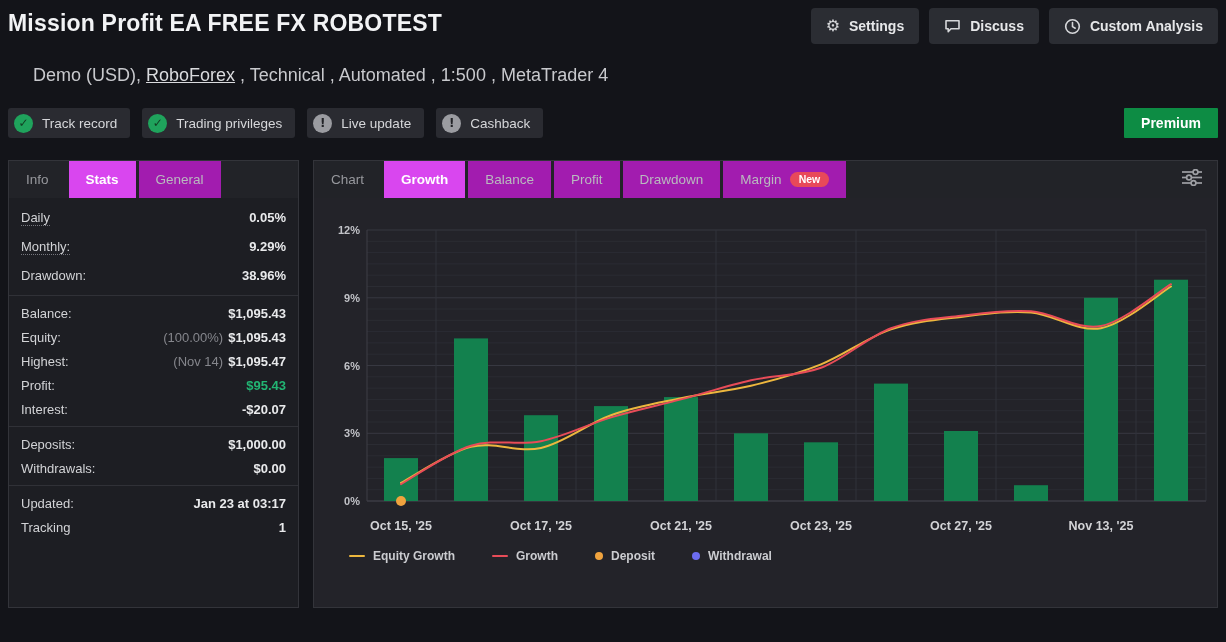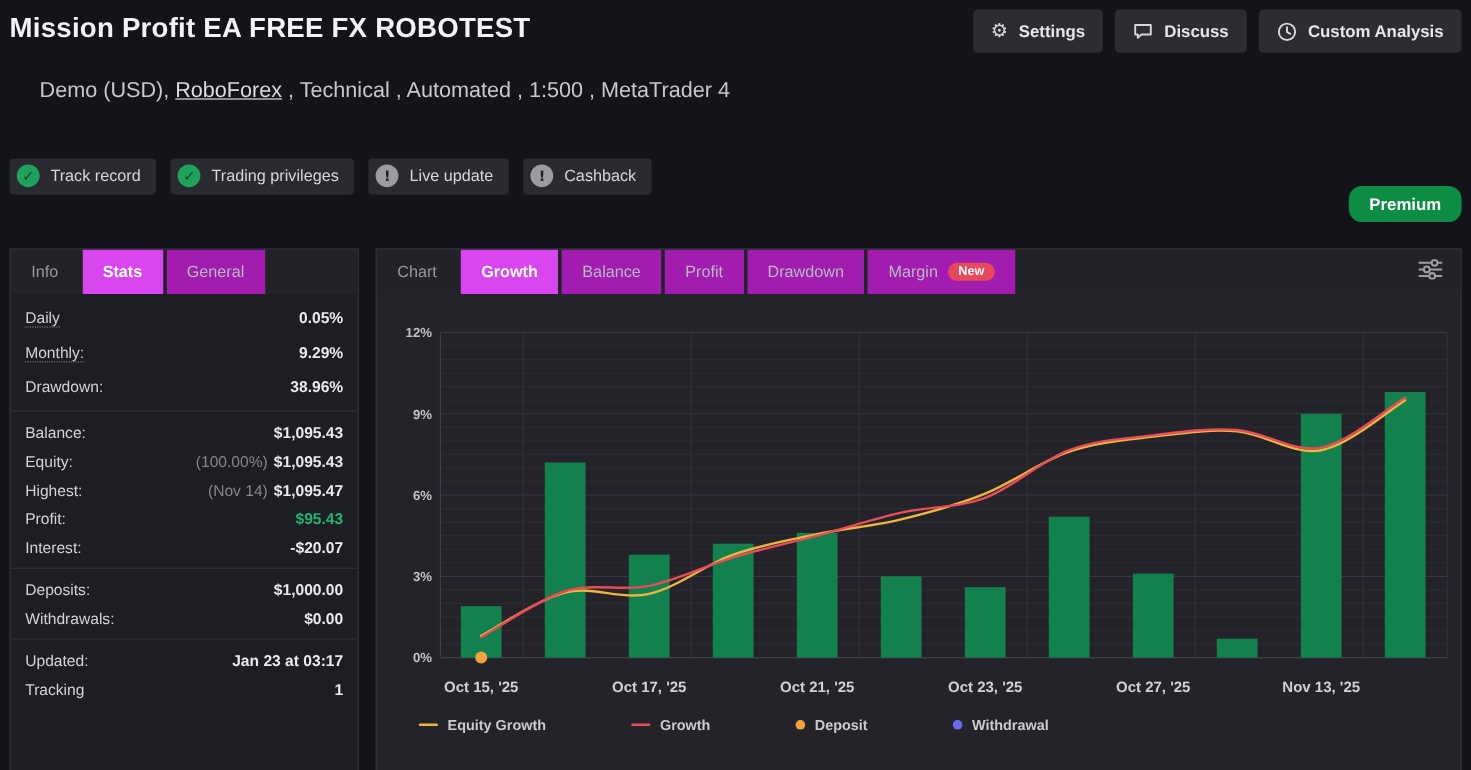--- a/index.html
+++ b/index.html
@@ -20,21 +20,21 @@
   .subtitle a { color:#dadbde; text-decoration:underline; cursor:pointer; }
 
   .badges { margin-top:22px; display:flex; gap:12px; align-items:center; }
   .badge { display:flex; align-items:center; gap:9px; height:30px; background:#2a2b31; border-radius:3px;
            padding:0 13px 0 6px; font-size:13.5px; color:#d6d7da; cursor:default; }
   .bicon { width:19px; height:19px; border-radius:50%; display:flex; align-items:center; justify-content:center;
            font-size:12px; font-weight:700; font-family:"DejaVu Sans",sans-serif; }
   .bicon.ok { background:#1fa35c; color:#123c22; }
   .bicon.warn { background:#9b9ca1; color:#222327; }
   .premium { margin-left:auto; background:#0d8c44; color:#fff; font-size:14px; font-weight:700; height:30px;
-             padding:0 17px; border-radius:11px; display:flex; align-items:center; cursor:pointer;margin-top:47px; }
+             padding:0 17px; border-radius:1px; display:flex; align-items:center; cursor:pointer; }
 
   .content { margin-top:22px; display:flex; gap:14px; height:448px; }
   .card { border:1px solid #33343a; overflow:hidden; }
   .stats-card { width:291px; background:#1d1e23; flex:none; }
   .chart-card { flex:1; background:#232329; }
 
   .tabbar { height:37px; background:#222328; display:flex; align-items:stretch; }
   .tab { display:flex; align-items:center; gap:8px; padding:0 17px; font-size:13.5px; color:#b9babe;
          background:#a21caf; margin-right:3px; cursor:pointer; white-space:nowrap; }
   .tab.plain { background:transparent; color:#97989d; }
@@ -51,21 +51,21 @@
   .slabel { color:#d2d3d6; }
   .slabel.dotted { border-bottom:1px dotted #75767d; cursor:help; }
   .slabel.bold { font-weight:700; color:#eceded; }
   .sval { color:#e9eaec; font-weight:600; text-align:right; }
   .sval .pre { color:#85868c; font-weight:400; margin-right:5px; }
   .sval.green { color:#22b573; }
   .sval.green-dim { color:#2f9e67; font-weight:400; }
 
   
   .chart-wrap { position:relative; }
-  .legend { display:flex; align-items:center; gap:71px; margin:4px 0 0 35px; }
+  .legend { display:flex; align-items:center; gap:37px; margin:4px 0 0 35px; }
   .legend-item { display:flex; align-items:center; gap:8px; font-size:12px; font-weight:600; color:#cbccd0; cursor:pointer; }
   .sw-line { width:16px; height:2.5px; border-radius:2px; display:inline-block; }
   .sw-dot { width:8px; height:8px; border-radius:50%; display:inline-block; }
   svg text { font-family:"Liberation Sans",sans-serif; }
 </style>
 </head>
 <body>
 
 <div class="page">
 

